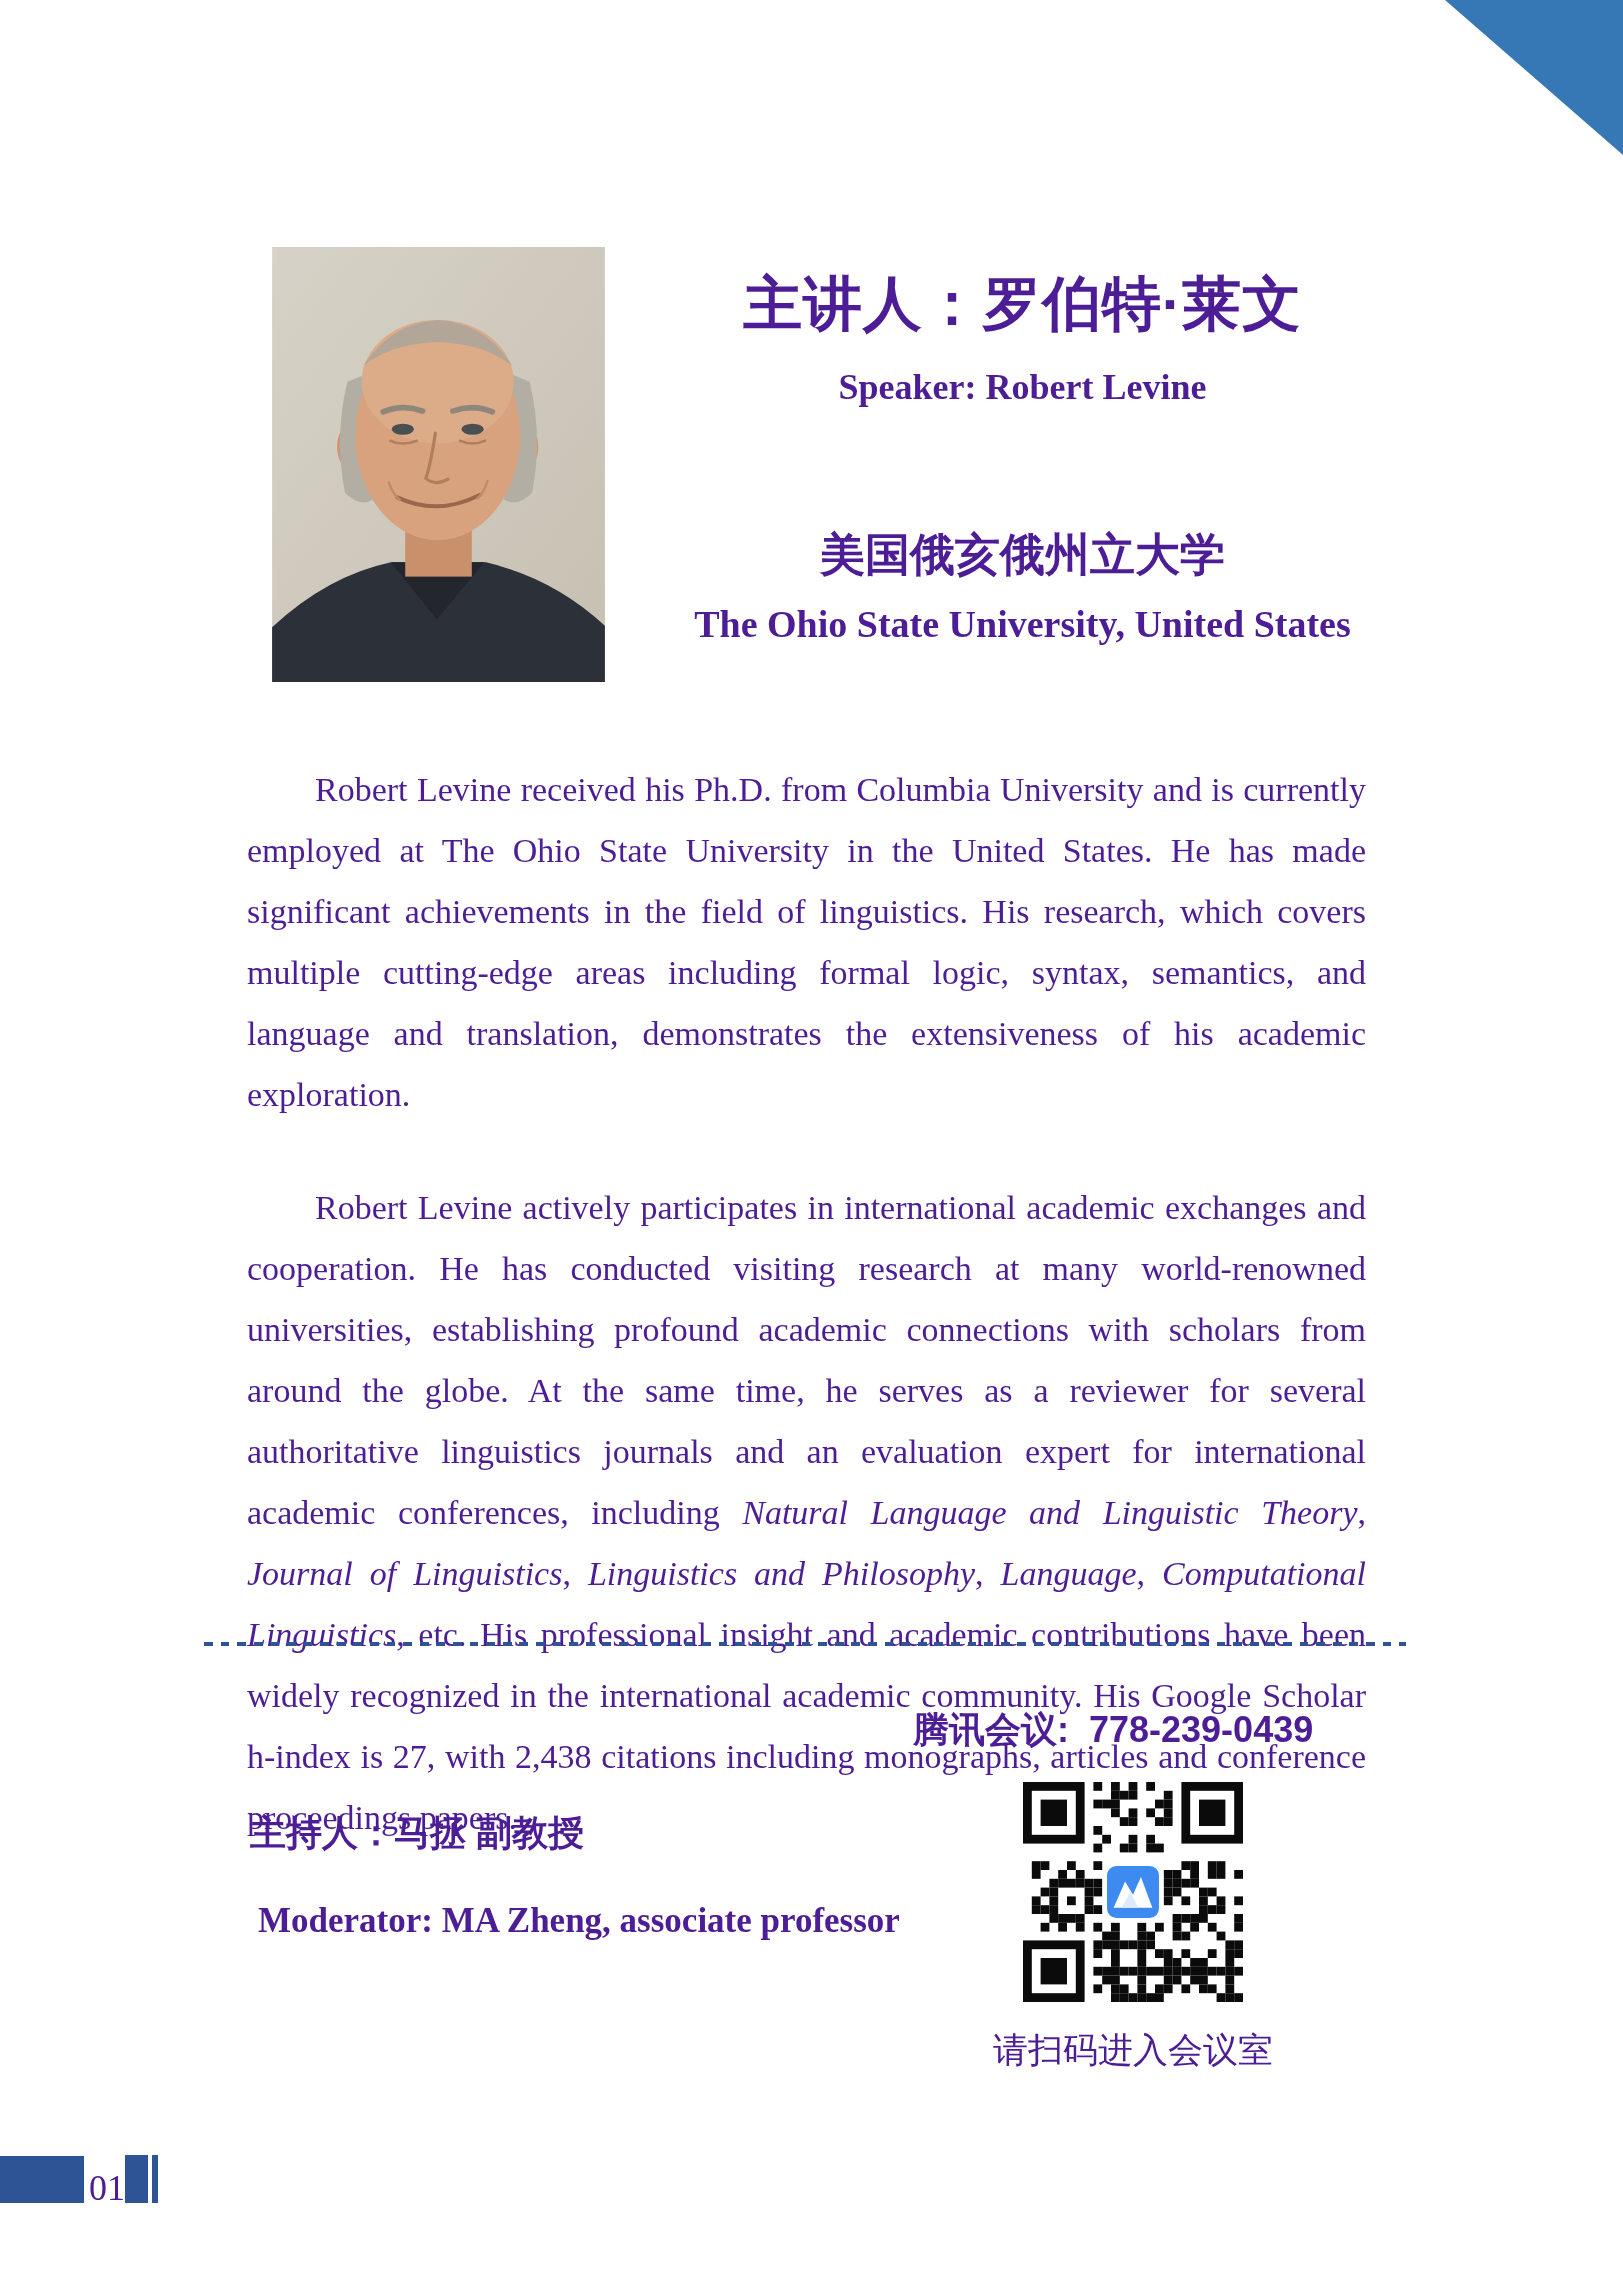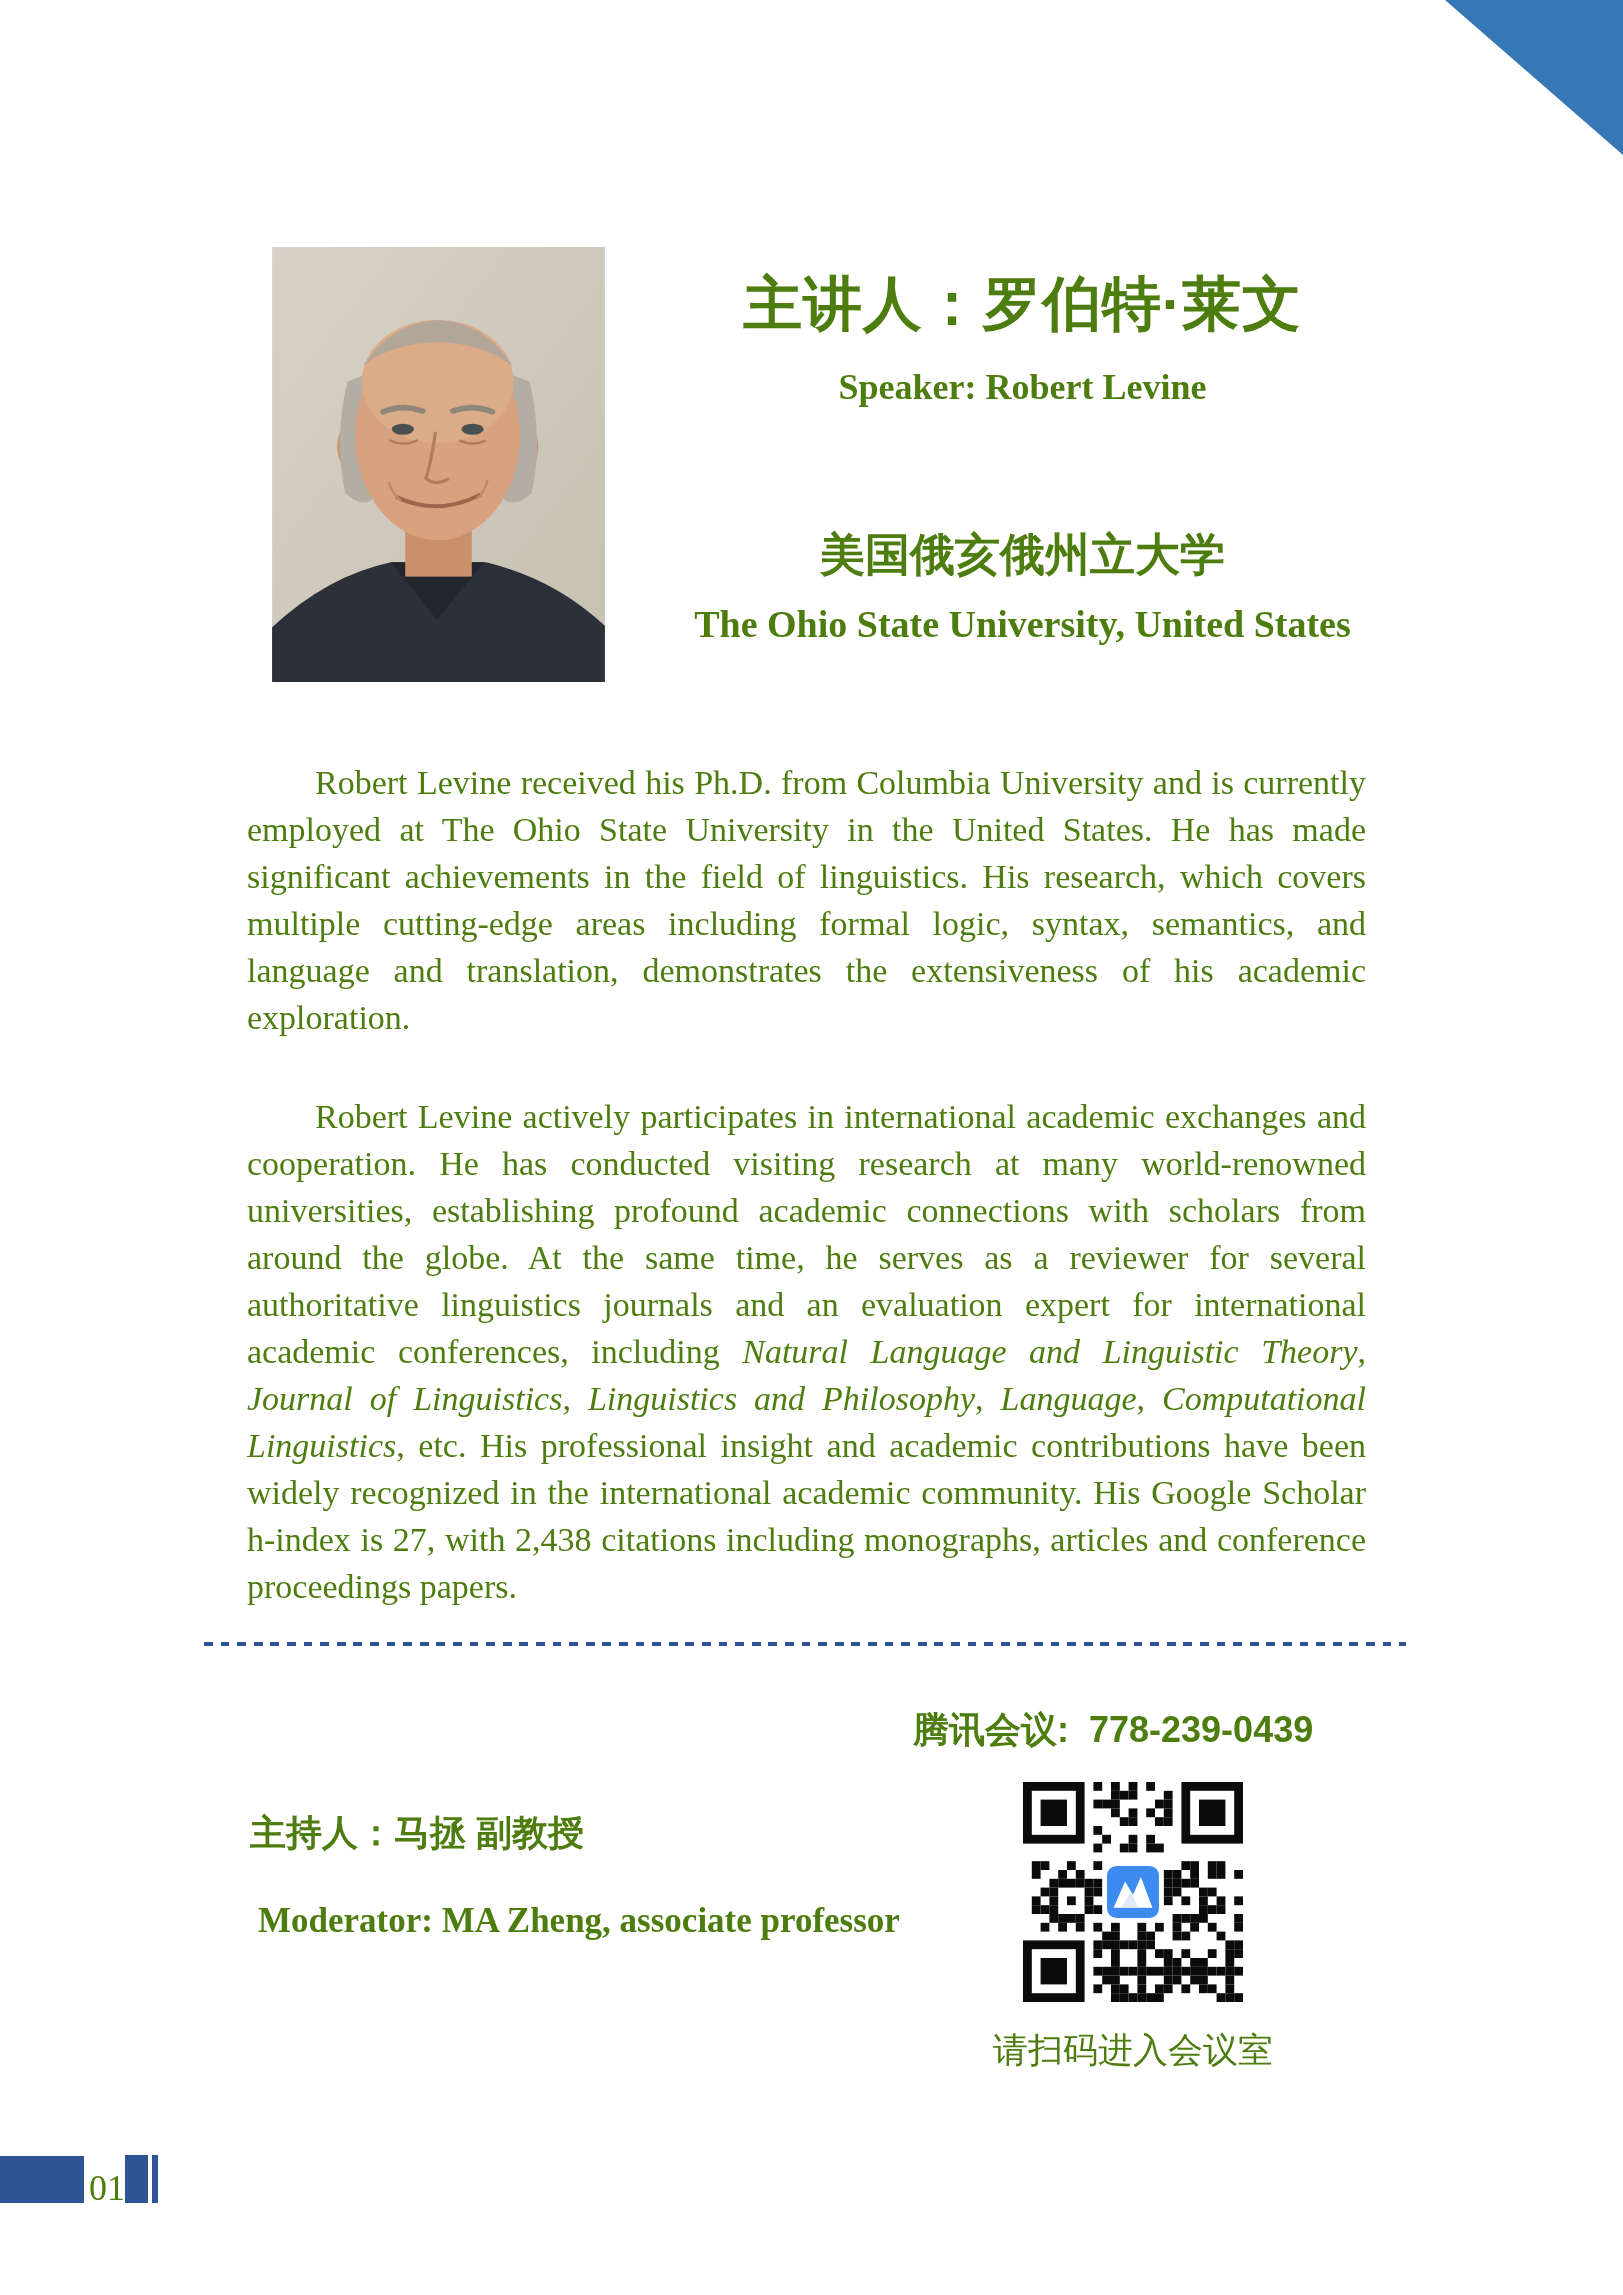--- a/index.html
+++ b/index.html
@@ -1,30 +1,30 @@
 <!DOCTYPE html>
 <html style="font-size:12.7px"><head>
 <meta charset="utf-8">
 <style>
   html,body{margin:0;padding:0;background:#ffffff;}
   .page{position:relative;width:1623px;height:2203px;background:#ffffff;overflow:hidden;
-        font-family:"Liberation Serif",serif;color:#4d7c0f;}
+        font-family:"Liberation Serif",serif;color:#4c1d95;}
   
   .corner-triangle{position:absolute;top:0;right:0;width:178px;height:155px;
         background:#3678b6;clip-path:polygon(0 0,100% 0,100% 100%);}
   
   .photo{position:absolute;left:272px;top:247px;width:333px;height:435px;display:block;}
   .hdr{position:absolute;left:666px;width:713px;text-align:center;}
   .title-zh{top:265px;font-family:"Liberation Sans",sans-serif;font-weight:700;font-size:59px;letter-spacing:0.8px;}
   .title-en{top:366px;font-family:"Liberation Serif",serif;font-weight:700;font-size:36px;}
   .affil-zh{top:525px;font-family:"Liberation Sans",sans-serif;font-weight:700;font-size:45px;}
   .affil-en{top:602px;font-family:"Liberation Serif",serif;font-weight:700;font-size:38px;}
   
   .bio{position:absolute;left:247px;top:759px;width:1119px;
-       font-size:34px;line-height:47px;text-align:justify;}
+       font-size:34px;line-height:61px;text-align:justify;}
   .bio p{margin:0;text-indent:68px;}
   .bio p + p{margin-top:52px;}
   
   .divider{position:absolute;left:204px;top:1642px;width:1202px;height:4px;
        background:repeating-linear-gradient(to right,#2f5496 0 8.7px,transparent 8.7px 16.6px);}
   
   .meeting{position:absolute;left:913px;top:1706px;font-size:36px;font-weight:700;white-space:nowrap;}
   .meeting .zh{font-family:"Liberation Sans",sans-serif;}
   .meeting .num{font-family:"Liberation Sans",sans-serif;margin-left:11px;}
   

